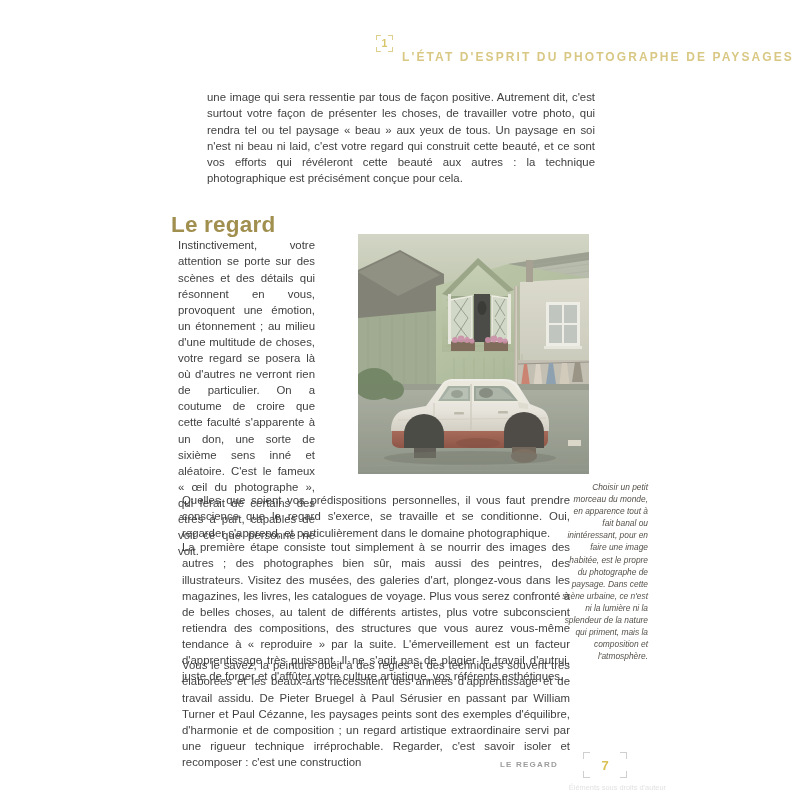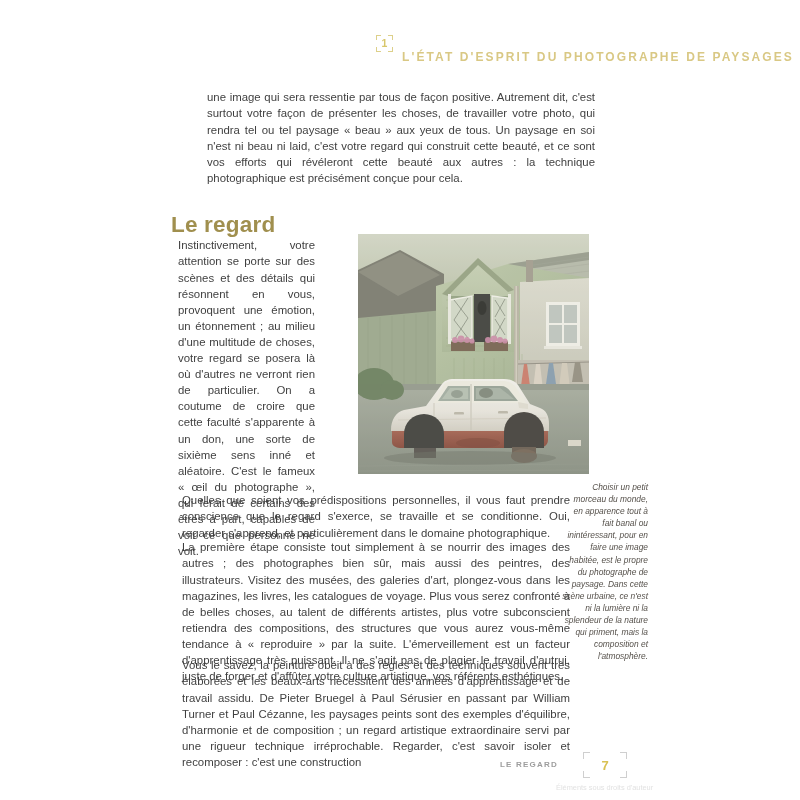--- a/index.html
+++ b/index.html
@@ -181,21 +181,21 @@
   .folio .tl { top: 0; left: 0; border-top-width: 1px; border-left-width: 1px; }
   .folio .tr { top: 0; right: 0; border-top-width: 1px; border-right-width: 1px; }
   .folio .bl { bottom: 0; left: 0; border-bottom-width: 1px; border-left-width: 1px; }
   .folio .br { bottom: 0; right: 0; border-bottom-width: 1px; border-right-width: 1px; }
 
   .watermark {
     position: absolute;
     top: 783px;
     left: 556px;
     width: 110px;
-    text-align: left;
+    text-align: right;
     font-size: 7.4px;
     color: #e2e2e2;
   }
 </style>
 </head>
 <body>
 
 <div class="page">
 
   <div class="running-head">

